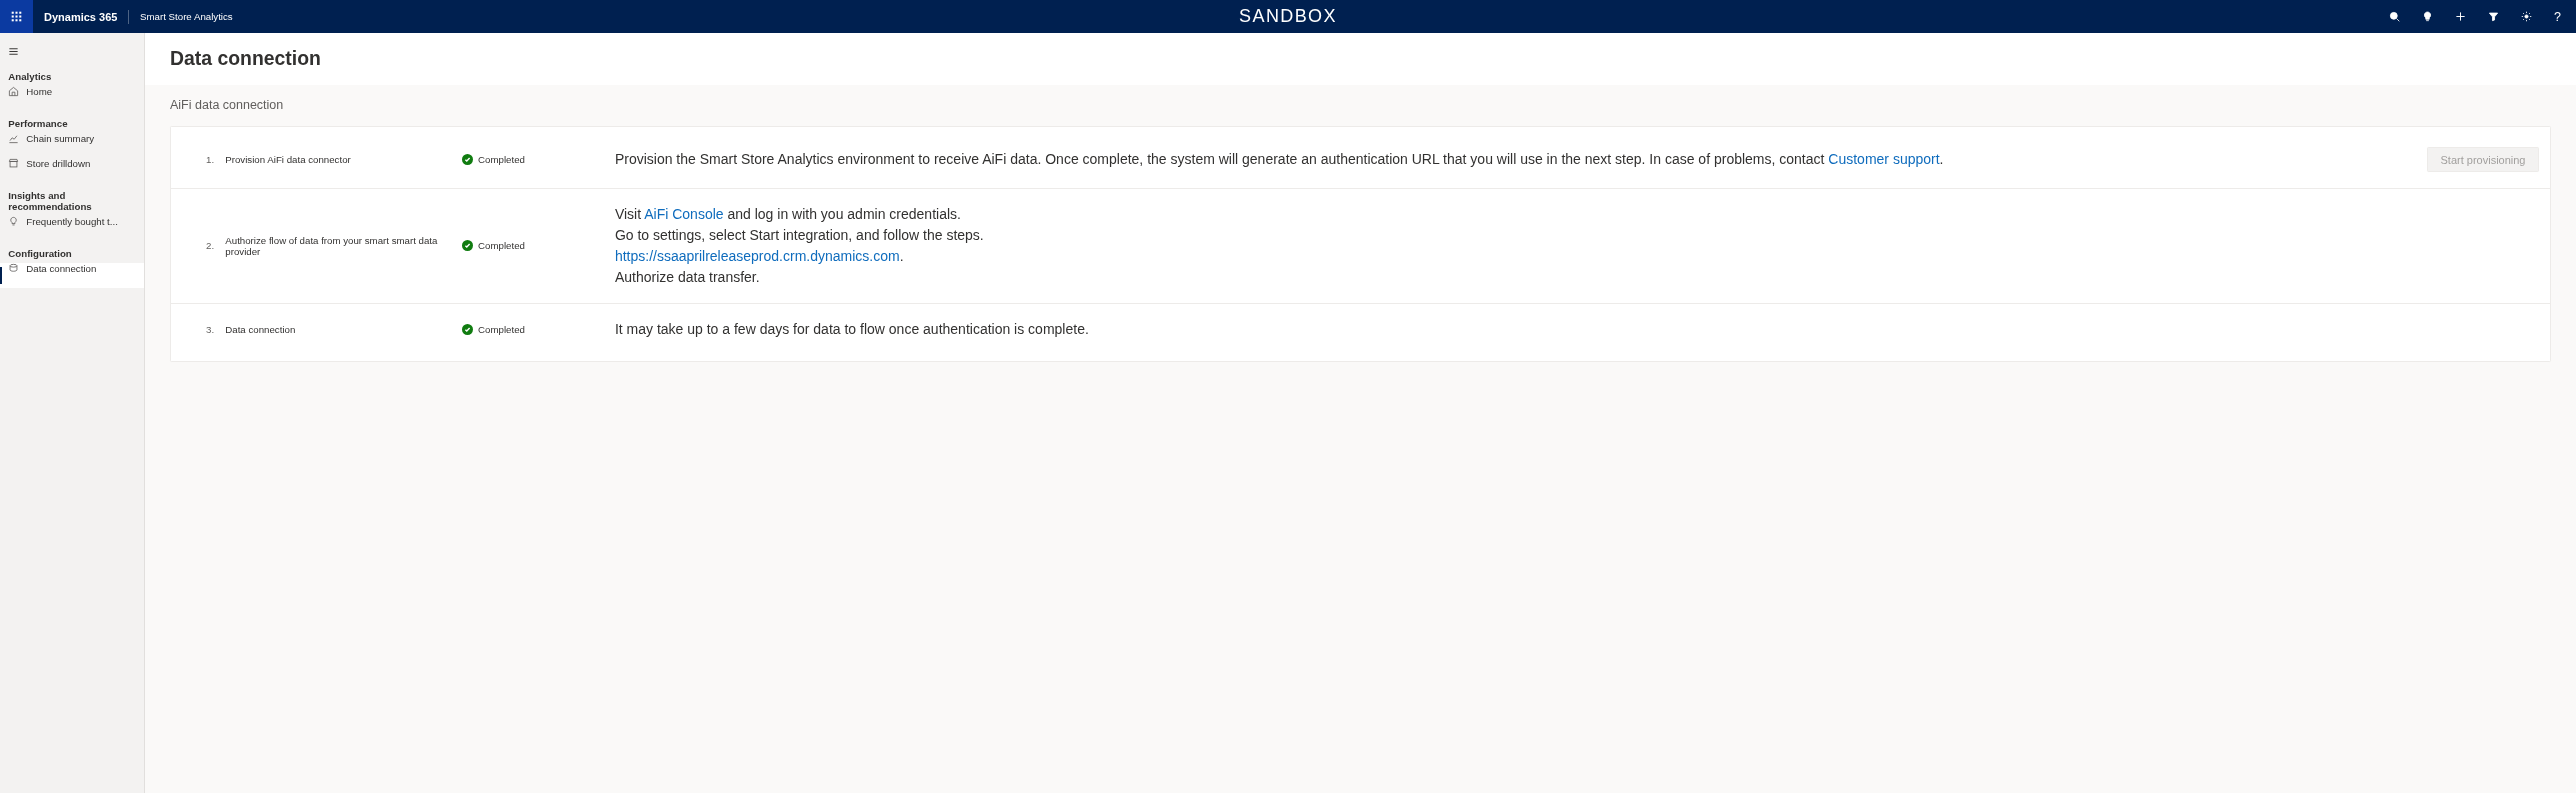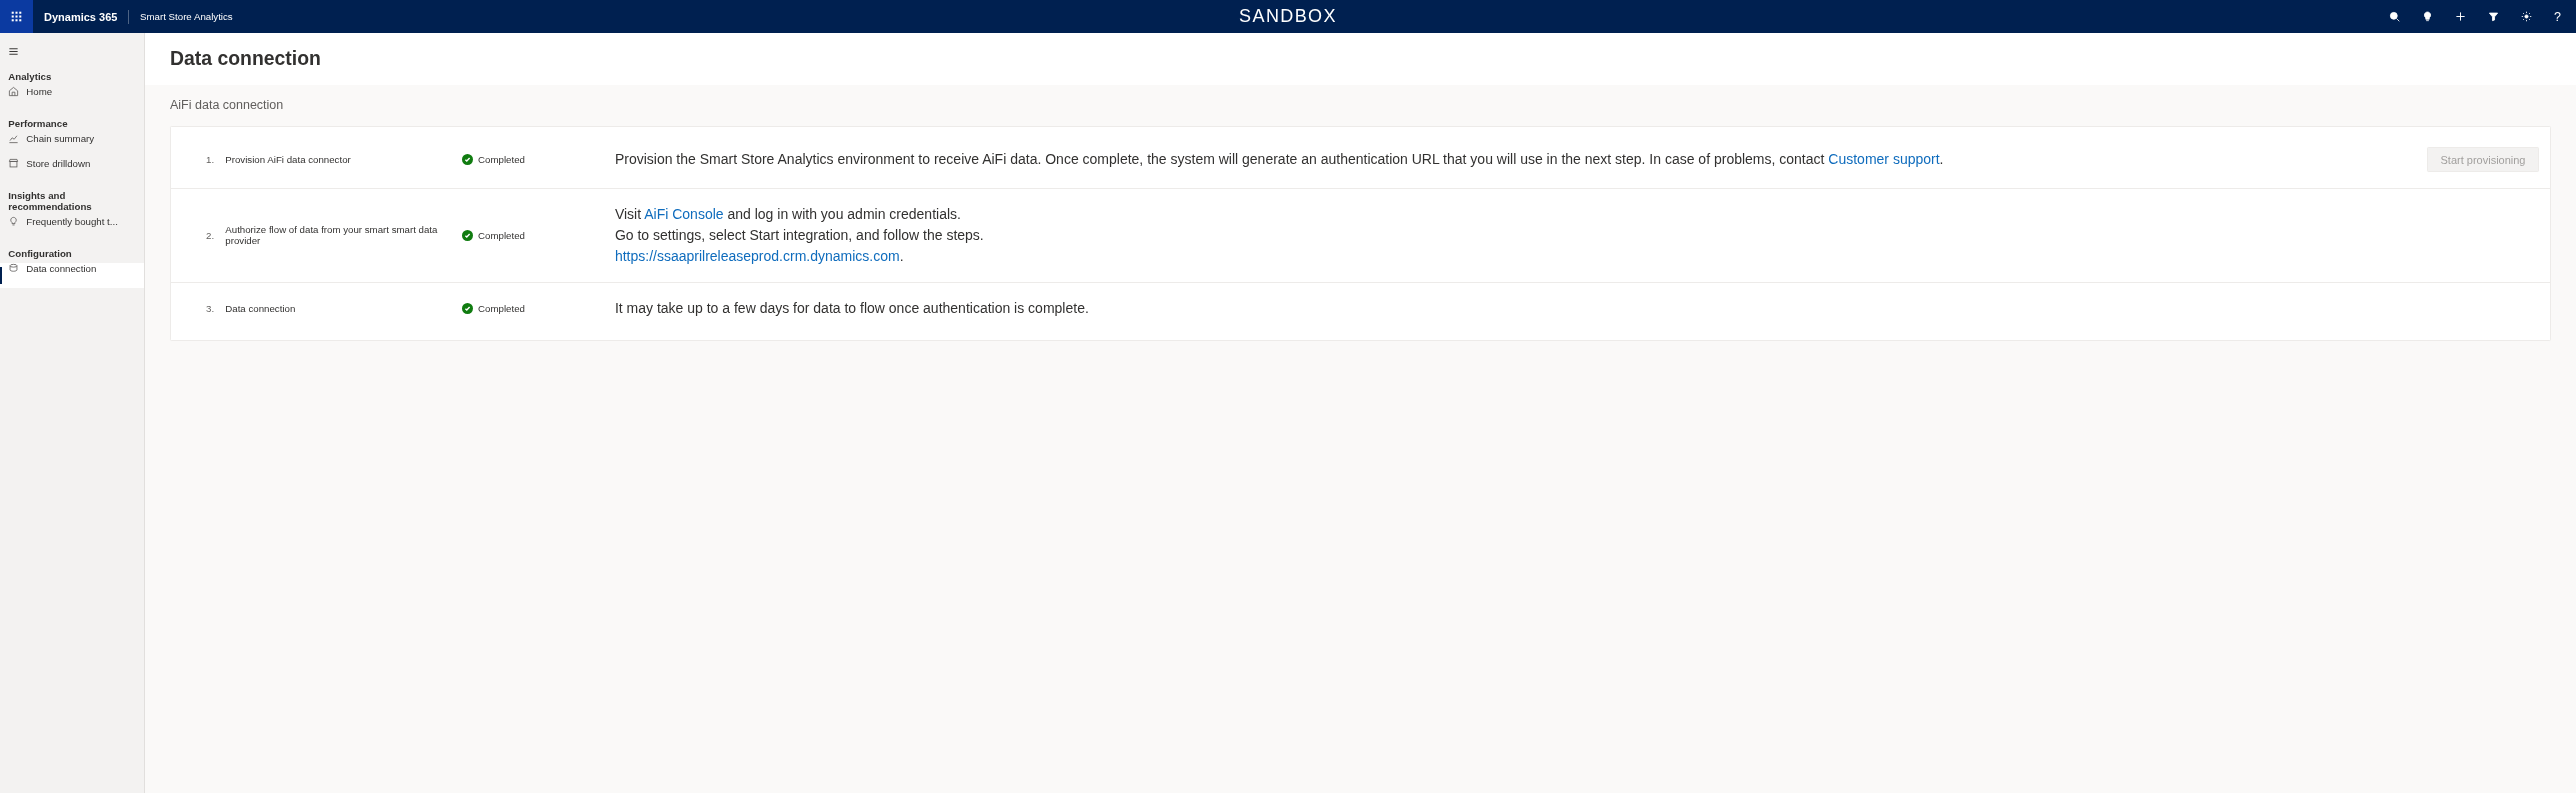--- a/index.html
+++ b/index.html
@@ -292,20 +292,21 @@
               <svg viewBox="0 0 10 10">
                 <polyline points="2,5.2 4,7.2 8,3"></polyline>
               </svg>
             </span>
           <span>Completed</span>
         </div>
         <div class="desc">
           <div><span>Visit </span><a href="#">AiFi Console</a><span> and log in with you admin credentials.</span></div>
           <div>Go to settings, select Start integration, and follow the steps.</div>
           <div><a href="#">https://ssaaprilreleaseprod.crm.dynamics.com</a><span>.</span></div>
+          <div>Authorize data transfer.</div>
         </div>
         <div class="action"></div>
       </div>
 
       <div class="step">
         <div class="num">3.</div>
         <div class="title">Data connection</div>
         <div class="status">
           <span class="check">
               <svg viewBox="0 0 10 10">

